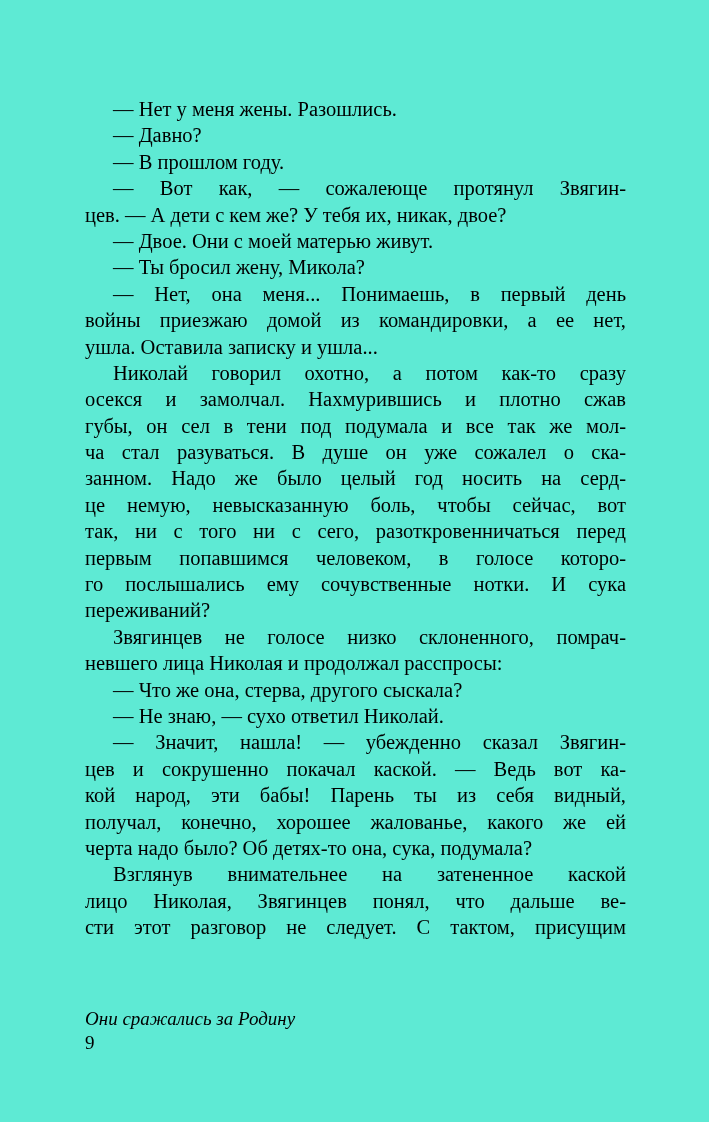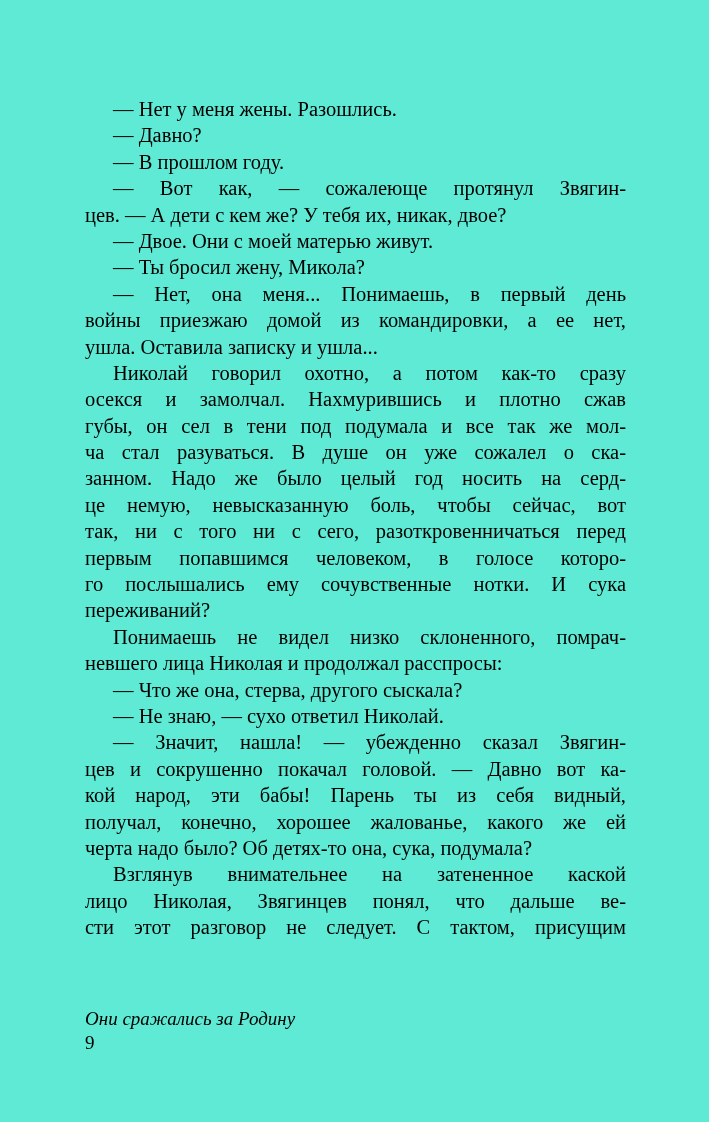--- a/index.html
+++ b/index.html
@@ -79,26 +79,26 @@
       <div class="line indent just">Николай говорил охотно, а потом как-то сразу</div>
       <div class="line just">осекся и замолчал. Нахмурившись и плотно сжав</div>
       <div class="line just">губы, он сел в тени под подумала и все так же мол-</div>
       <div class="line just">ча стал разуваться. В душе он уже сожалел о ска-</div>
       <div class="line just">занном. Надо же было целый год носить на серд-</div>
       <div class="line just">це немую, невысказанную боль, чтобы сейчас, вот</div>
       <div class="line just">так, ни с того ни с сего, разоткровенничаться перед</div>
       <div class="line just">первым попавшимся человеком, в голосе которо-</div>
       <div class="line just">го послышались ему сочувственные нотки. И сука</div>
       <div class="line">переживаний?</div>
-      <div class="line indent just">Понимаешь не видел низко склоненного, помрач-</div>
+      <div class="line indent just">Звягинцев не голосе низко склоненного, помрач-</div>
       <div class="line">невшего лица Николая и продолжал расспросы:</div>
       <div class="line indent">— Что же она, стерва, другого сыскала?</div>
       <div class="line indent">— Не знаю, — сухо ответил Николай.</div>
       <div class="line indent just">— Значит, нашла! — убежденно сказал Звягин-</div>
-      <div class="line just">цев и сокрушенно покачал головой. — Давно вот ка-</div>
+      <div class="line just">цев и сокрушенно покачал каской. — Ведь вот ка-</div>
       <div class="line just">кой народ, эти бабы! Парень ты из себя видный,</div>
       <div class="line just">получал, конечно, хорошее жалованье, какого же ей</div>
       <div class="line">черта надо было? Об детях-то она, сука, подумала?</div>
       <div class="line indent just">Взглянув внимательнее на затененное каской</div>
       <div class="line just">лицо Николая, Звягинцев понял, что дальше ве-</div>
       <div class="line just">сти этот разговор не следует. С тактом, присущим</div>
     </div>
   <div class="footer">
     <span class="book-title">Они сражались за Родину</span>
     <span class="page-number">9</span>

